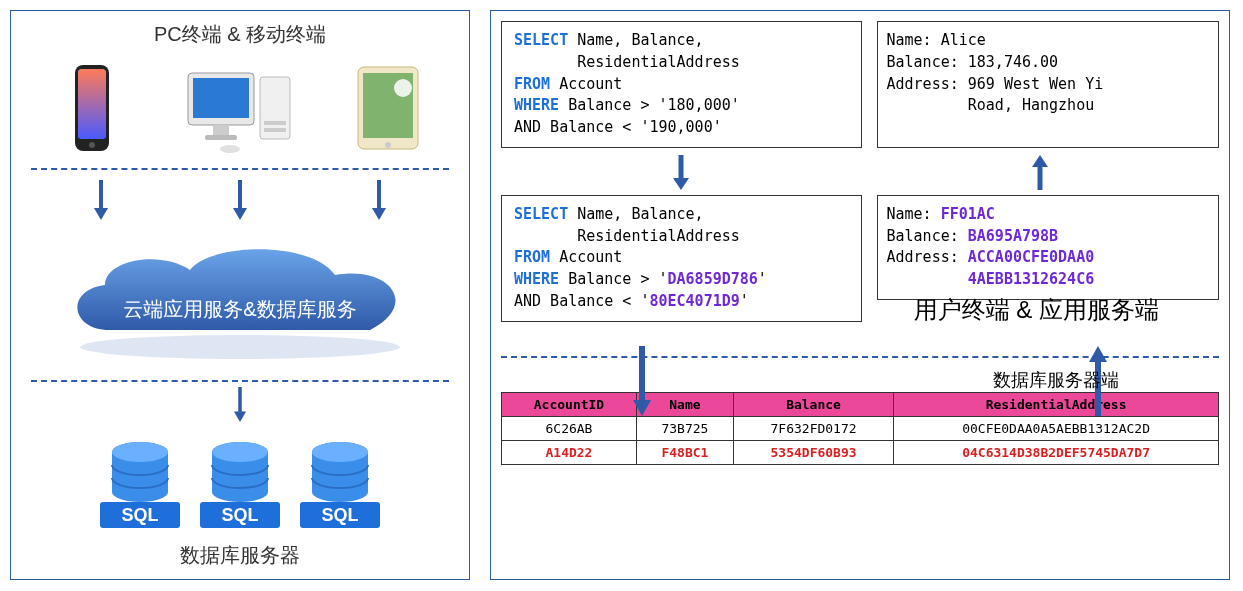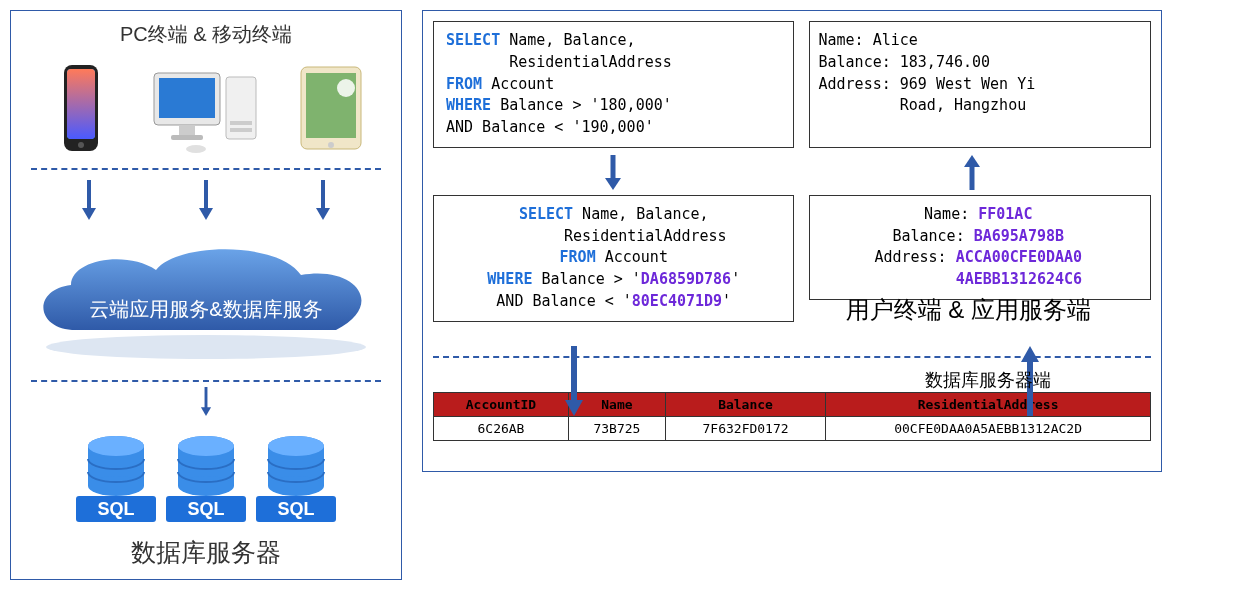--- a/index.html
+++ b/index.html
@@ -10,30 +10,30 @@
     background: #fff;
     width: 1243px;
     height: 591px;
     display: flex;
     gap: 20px;
   }
   .panel {
     border: 1px solid #2f5aa8;
   }
   .left-panel {
-    width: 392px;
+    width: 460px;
     height: 570px;
     display: flex;
     flex-direction: column;
     align-items: center;
     padding: 10px 20px;
   }
   .right-panel {
     width: 740px;
-    height: 462px;
+    height: 570px;
     display: flex;
     flex-direction: column;
     padding: 10px;
     position: relative;
   }
   .section-title {
     font-size: 20px;
     color: #333;
     margin-bottom: 10px;
   }
@@ -77,26 +77,27 @@
     top: 61px;
     text-align: center;
     color: #fff;
     font-size: 20px;
     z-index: 2;
   }
   .db-row {
     width: 100%;
     display: flex;
     justify-content: center;
+    gap: 10px;
     margin-top: 10px;
     text-align: center;
   }
   .sql-db { width: 90px; height: 100px; }
   .db-label {
-    font-size: 25px;
+    font-size: 20px;
     color: #333;
     margin-top: 10px;
   }
   .arrow-down {
     width: 20px;
     height: 40px;
   }
   .arrow-down-wide {
     width: 20px;
     height: 35px;
@@ -119,21 +120,20 @@
   .res-box { flex: 1; padding-left: 8px; }
   .kw-select { color: #1e6fd9; font-weight: bold; }
   .kw-from { color: #1e6fd9; font-weight: bold; }
   .kw-where { color: #1e6fd9; font-weight: bold; }
   .red { color: #6d28d9; font-weight: bold; }
   .mid-row {
     display: flex;
     gap: 15px;
     align-items: flex-start;
     margin-top: 3px;
-    text-align: center;
   }
   .mid-arrows {
     display: flex;
     justify-content: space-around;
     width: 100%;
     margin: 2px 0;
   }
   .right-dashline {
     width: 100%;
     border-top: 2px dashed #2f5aa8;
@@ -165,21 +165,21 @@
     font-family: Consolas, monospace;
     font-size: 13px;
   }
   .enc-table th, .enc-table td {
     border: 1px solid #333;
     padding: 4px 6px;
     text-align: center;
   }
   .enc-table th {
     font-weight: bold;
-    background: #b91c1c;
+    background: #ec4899;
   }
   .hl-row td { color: #d91f1f; font-weight: bold; }
   .connector-arrows {
     position: absolute;
     left: 0;
     right: 0;
     display: flex;
     justify-content: space-between;
     padding: 0 120px 0 140px;
     top: 335px;
@@ -366,16 +366,22 @@
       <th>ResidentialAddress</th>
     </tr>
       </thead>
     <tbody id="enc-tbody">
         <tr>
           <td>6C26AB</td>
           <td>73B725</td>
           <td>7F632FD0172</td>
           <td>00CFE0DAA0A5AEBB1312AC2D</td>
         </tr>
+        <tr class="hl-row">
+          <td>A14D22</td>
+          <td>F48BC1</td>
+          <td>5354DF60B93</td>
+          <td>04C6314D38B2DEF5745DA7D7</td>
+        </tr>
       </tbody>
   </table>
 
 </div>
 
 </body></html>

